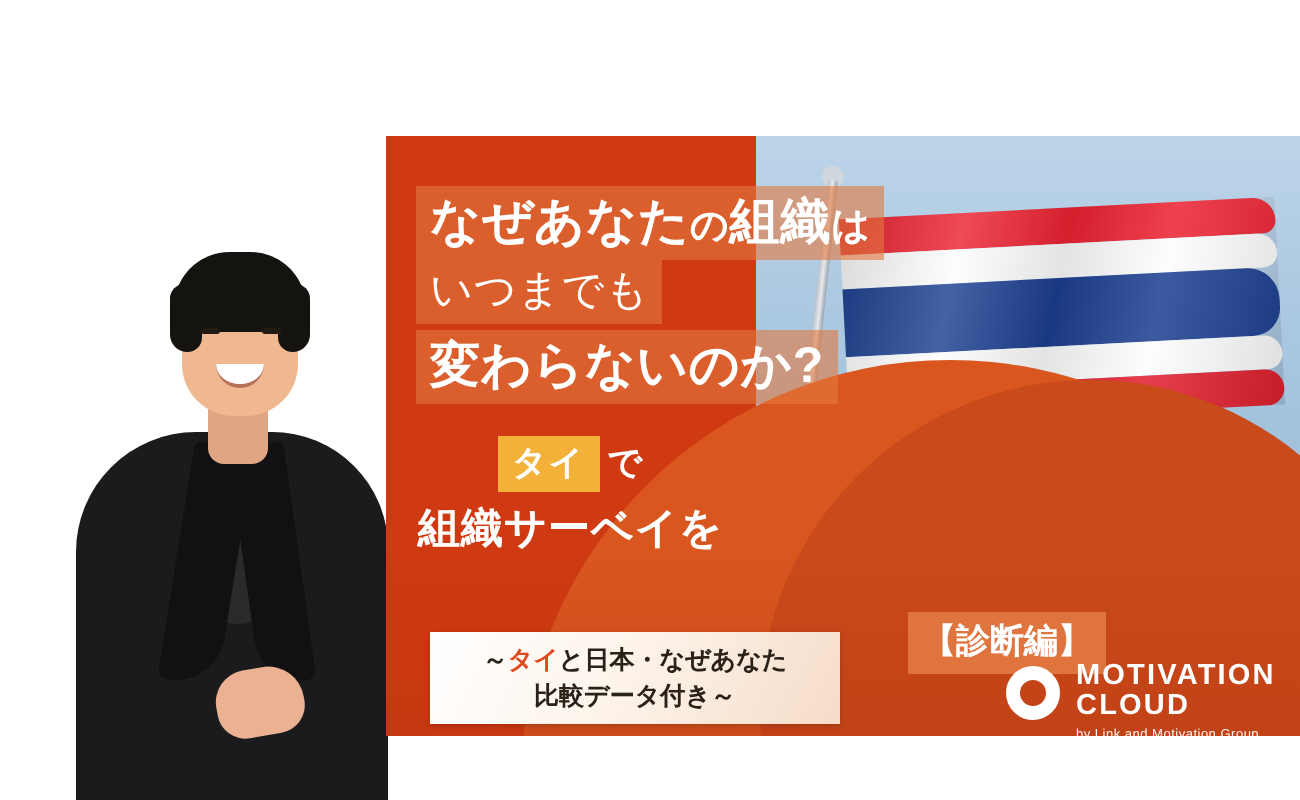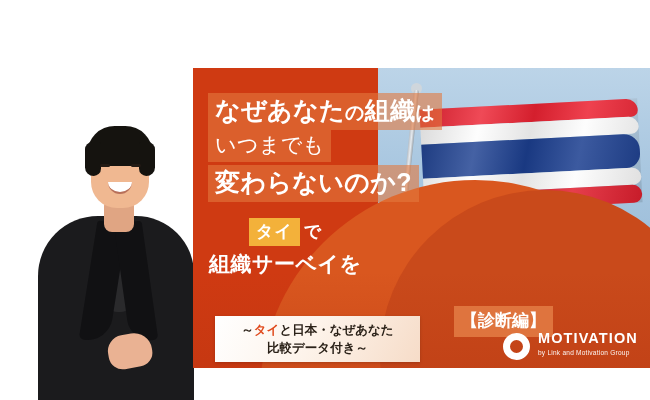--- a/index.html
+++ b/index.html
@@ -306,19 +306,20 @@
 
       <div id="cream-box">
         <div><span>～</span><span class="accent">タイ</span><span>と日本・なぜあなた</span></div>
         <div>比較データ付き～</div>
       </div>
 
       <div id="mc-logo">
         <div id="mc-ring"></div>
         <div id="mc-words">
           <div class="mc-line">MOTIVATION</div>
+          <div class="mc-line">CLOUD</div>
           <div id="mc-by">by  Link and Motivation Group</div>
         </div>
       </div>
 
     </div>
   </div>
 </div>
 
 </body></html>

